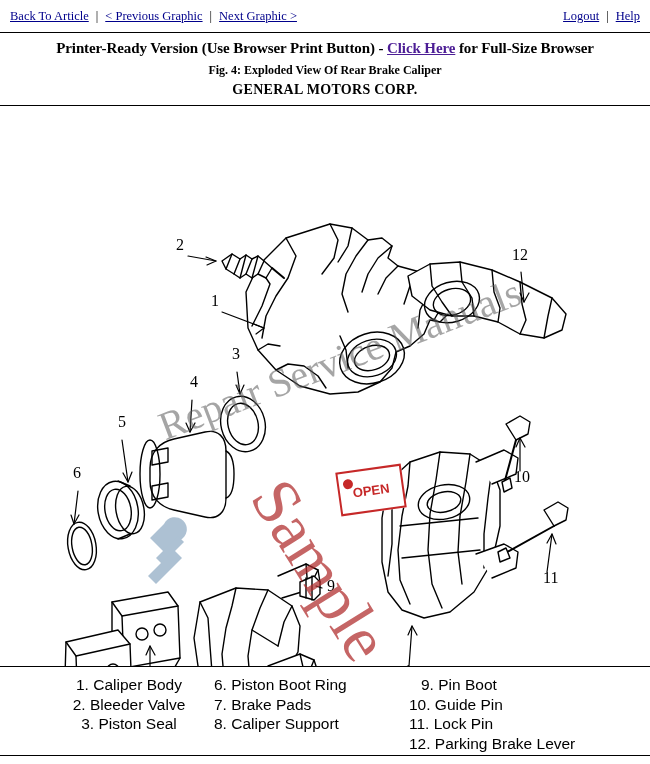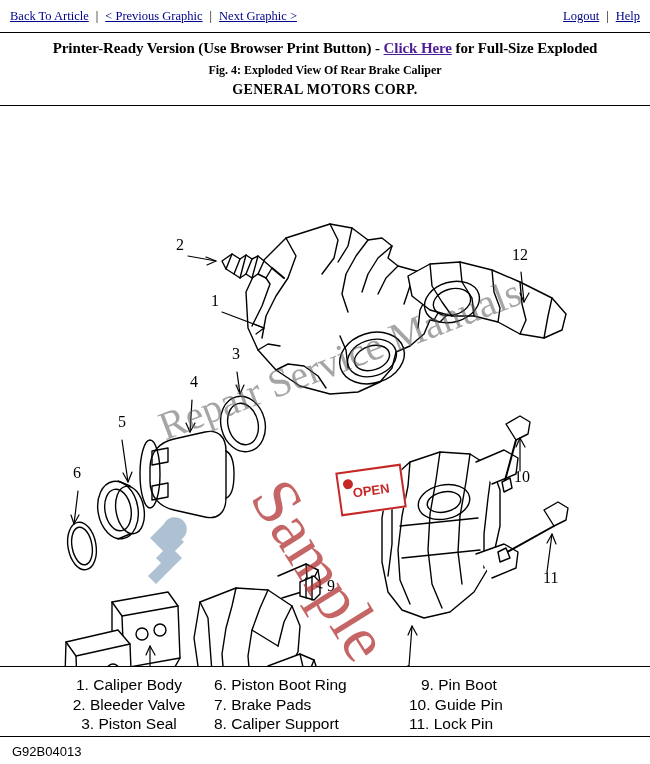--- a/index.html
+++ b/index.html
@@ -200,21 +200,21 @@
   </div>
   <div class="right">
     <span class="navlink">Logout</span>
     <span class="sep">|</span>
     <span class="navlink">Help</span>
   </div>
 </div>
 
 <div class="header">
   <div class="printer-line">
-    <span>Printer-Ready Version (Use Browser Print Button) - </span><span class="link">Click Here</span><span> for Full-Size Exploded</span>
+    <span>Printer-Ready Version (Use Browser Print Button) - </span><span class="link">Click Here</span><span> for Full-Size Browser</span>
   </div>
   <div class="fig-line">Fig. 4: Exploded View Of Rear Brake Caliper</div>
   <div class="corp-line">GENERAL MOTORS CORP.</div>
 </div>
 
 <div class="figure">
 
   <svg width="650" height="560" viewBox="0 0 650 560">
     <g fill="none" stroke="#000" stroke-width="1.4" stroke-linejoin="round" stroke-linecap="round">
 
@@ -406,18 +406,19 @@
   </div>
   <div class="legend-col c2">
     <div class="legend-item">6. Piston Boot Ring</div>
     <div class="legend-item">7. Brake Pads</div>
     <div class="legend-item">8. Caliper Support</div>
   </div>
   <div class="legend-col c3">
     <div class="legend-item indent9">9. Pin Boot</div>
     <div class="legend-item">10. Guide Pin</div>
     <div class="legend-item">11. Lock Pin</div>
+    <div class="legend-item">12. Parking Brake Lever</div>
   </div>
 </div>
 
 <div class="footer">
   <span>G92B04013</span>
 </div>
 
 </body></html>

